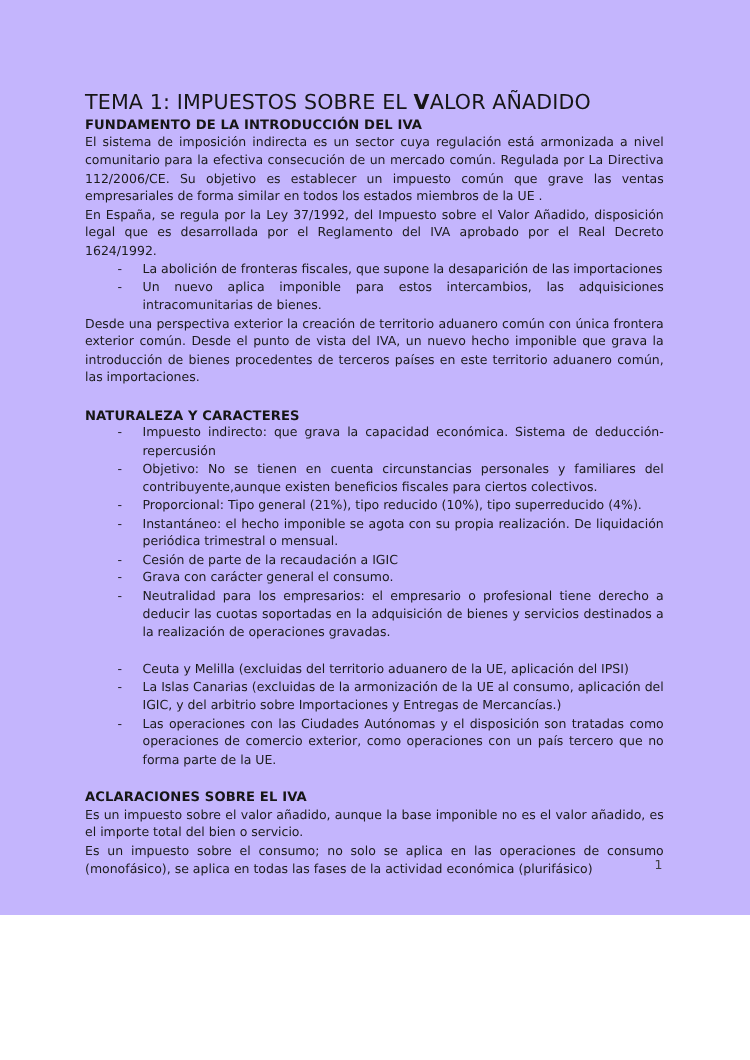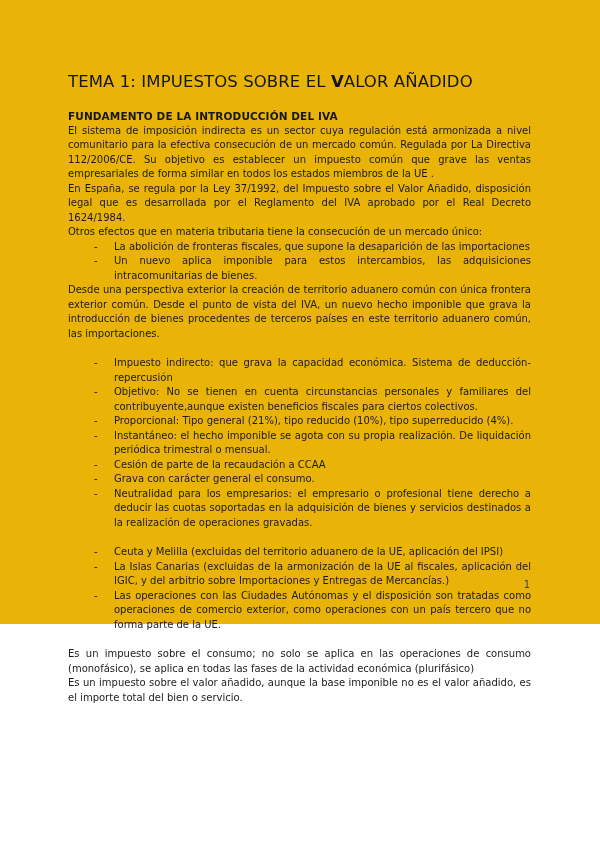--- a/index.html
+++ b/index.html
@@ -5,42 +5,42 @@
   * { margin: 0; padding: 0; box-sizing: border-box; }
   html, body { background: #ffffff; }
   body {
     width: 600px; height: 848px;
     font-family: "DejaVu Sans", sans-serif;
     color: #1b1b1b;
     overflow: hidden;
   }
   .page {
     position: relative;
-    width: 600px; height: 624px;
-    background: #eab308;
+    width: 600px; height: 732px;
+    background: #c4b5fd;
     padding: 71px 69px 0 68px;
   }
   .title {
     font-size: 16.5px;
     font-weight: 400;
     letter-spacing: 0.1px;
     color: #161616;
     white-space: nowrap;
     line-height: 22px;
   }
   .title .bold-cap { font-weight: 700; }
   .heading {
     font-size: 10.5px;
     font-weight: 700;
     color: #161616;
     line-height: 14.5px;
     letter-spacing: 0.1px;
   }
   section { margin-top: 15px; }
-  section.first { margin-top: 16px; }
+  section.first { margin-top: 0; }
   .para, .intro {
     font-size: 10px;
     line-height: 14.5px;
     text-align: justify;
   }
   .bullet { display: flex; font-size: 10px; line-height: 14.5px; }
   .dash { flex: 0 0 20px; margin-left: 26px; }
   .btext { flex: 1; text-align: justify; }
   .footer {
     position: absolute;
@@ -52,81 +52,82 @@
 </head>
 <body>
 
 <div class="page">
 
   <h1 class="title"><span>TEMA 1: IMPUESTOS SOBRE EL </span><span class="bold-cap">V</span><span>ALOR AÑADIDO</span></h1>
 
   <section class="first">
     <h2 class="heading">FUNDAMENTO DE LA INTRODUCCIÓN DEL IVA</h2>
     <p class="para">El sistema de imposición indirecta es un sector cuya regulación está armonizada a nivel comunitario para la efectiva consecución de un mercado común. Regulada por La Directiva 112/2006/CE. Su objetivo es establecer un impuesto común que grave las ventas empresariales de forma similar en todos los estados miembros de la UE .</p>
-    <p class="para">En España, se regula por la Ley 37/1992, del Impuesto sobre el Valor Añadido, disposición legal que es desarrollada por el Reglamento del IVA aprobado por el Real Decreto 1624/1984.</p>
-    <p class="para">Otros efectos que en materia tributaria tiene la consecución de un mercado único:</p>
+    <p class="para">En España, se regula por la Ley 37/1992, del Impuesto sobre el Valor Añadido, disposición legal que es desarrollada por el Reglamento del IVA aprobado por el Real Decreto 1624/1992.</p>
     <div class="bullet">
       <span class="dash">-</span>
       <span class="btext">La abolición de fronteras fiscales, que supone la desaparición de las importaciones</span>
     </div>
     <div class="bullet">
       <span class="dash">-</span>
       <span class="btext">Un nuevo aplica imponible para estos intercambios, las adquisiciones intracomunitarias de bienes.</span>
     </div>
     <p class="para">Desde una perspectiva exterior la creación de territorio aduanero común con única frontera exterior común. Desde el punto de vista del IVA, un nuevo hecho imponible que grava la introducción de bienes procedentes de terceros países en este territorio aduanero común, las importaciones.</p>
   </section>
 
   <section>
+    <h2 class="heading">NATURALEZA Y CARACTERES</h2>
     <div class="bullet">
       <span class="dash">-</span>
       <span class="btext">Impuesto indirecto: que grava la capacidad económica. Sistema de deducción-repercusión</span>
     </div>
     <div class="bullet">
       <span class="dash">-</span>
       <span class="btext">Objetivo: No se tienen en cuenta circunstancias personales y familiares del contribuyente,aunque existen beneficios fiscales para ciertos colectivos.</span>
     </div>
     <div class="bullet">
       <span class="dash">-</span>
       <span class="btext">Proporcional: Tipo general (21%), tipo reducido (10%), tipo superreducido (4%).</span>
     </div>
     <div class="bullet">
       <span class="dash">-</span>
       <span class="btext">Instantáneo: el hecho imponible se agota con su propia realización. De liquidación periódica trimestral o mensual.</span>
     </div>
     <div class="bullet">
       <span class="dash">-</span>
-      <span class="btext">Cesión de parte de la recaudación a CCAA</span>
+      <span class="btext">Cesión de parte de la recaudación a IGIC</span>
     </div>
     <div class="bullet">
       <span class="dash">-</span>
       <span class="btext">Grava con carácter general el consumo.</span>
     </div>
     <div class="bullet">
       <span class="dash">-</span>
       <span class="btext">Neutralidad para los empresarios: el empresario o profesional tiene derecho a deducir las cuotas soportadas en la adquisición de bienes y servicios destinados a la realización de operaciones gravadas.</span>
     </div>
   </section>
 
   <section>
     <div class="bullet">
       <span class="dash">-</span>
       <span class="btext">Ceuta y Melilla (excluidas del territorio aduanero de la UE, aplicación del IPSI)</span>
     </div>
     <div class="bullet">
       <span class="dash">-</span>
-      <span class="btext">La Islas Canarias (excluidas de la armonización de la UE al fiscales, aplicación del IGIC, y del arbitrio sobre Importaciones y Entregas de Mercancías.)</span>
+      <span class="btext">La Islas Canarias (excluidas de la armonización de la UE al consumo, aplicación del IGIC, y del arbitrio sobre Importaciones y Entregas de Mercancías.)</span>
     </div>
     <div class="bullet">
       <span class="dash">-</span>
       <span class="btext">Las operaciones con las Ciudades Autónomas y el disposición son tratadas como operaciones de comercio exterior, como operaciones con un país tercero que no forma parte de la UE.</span>
     </div>
   </section>
 
   <section>
+    <h2 class="heading">ACLARACIONES SOBRE EL IVA</h2>
+    <p class="para">Es un impuesto sobre el valor añadido, aunque la base imponible no es el valor añadido, es el importe total del bien o servicio.</p>
     <p class="para">Es un impuesto sobre el consumo; no solo se aplica en las operaciones de consumo (monofásico), se aplica en todas las fases de la actividad económica (plurifásico)</p>
-    <p class="para">Es un impuesto sobre el valor añadido, aunque la base imponible no es el valor añadido, es el importe total del bien o servicio.</p>
   </section>
 
   <div class="footer">
     <span>1</span>
   </div>
 
 </div>
 
 </body></html>

